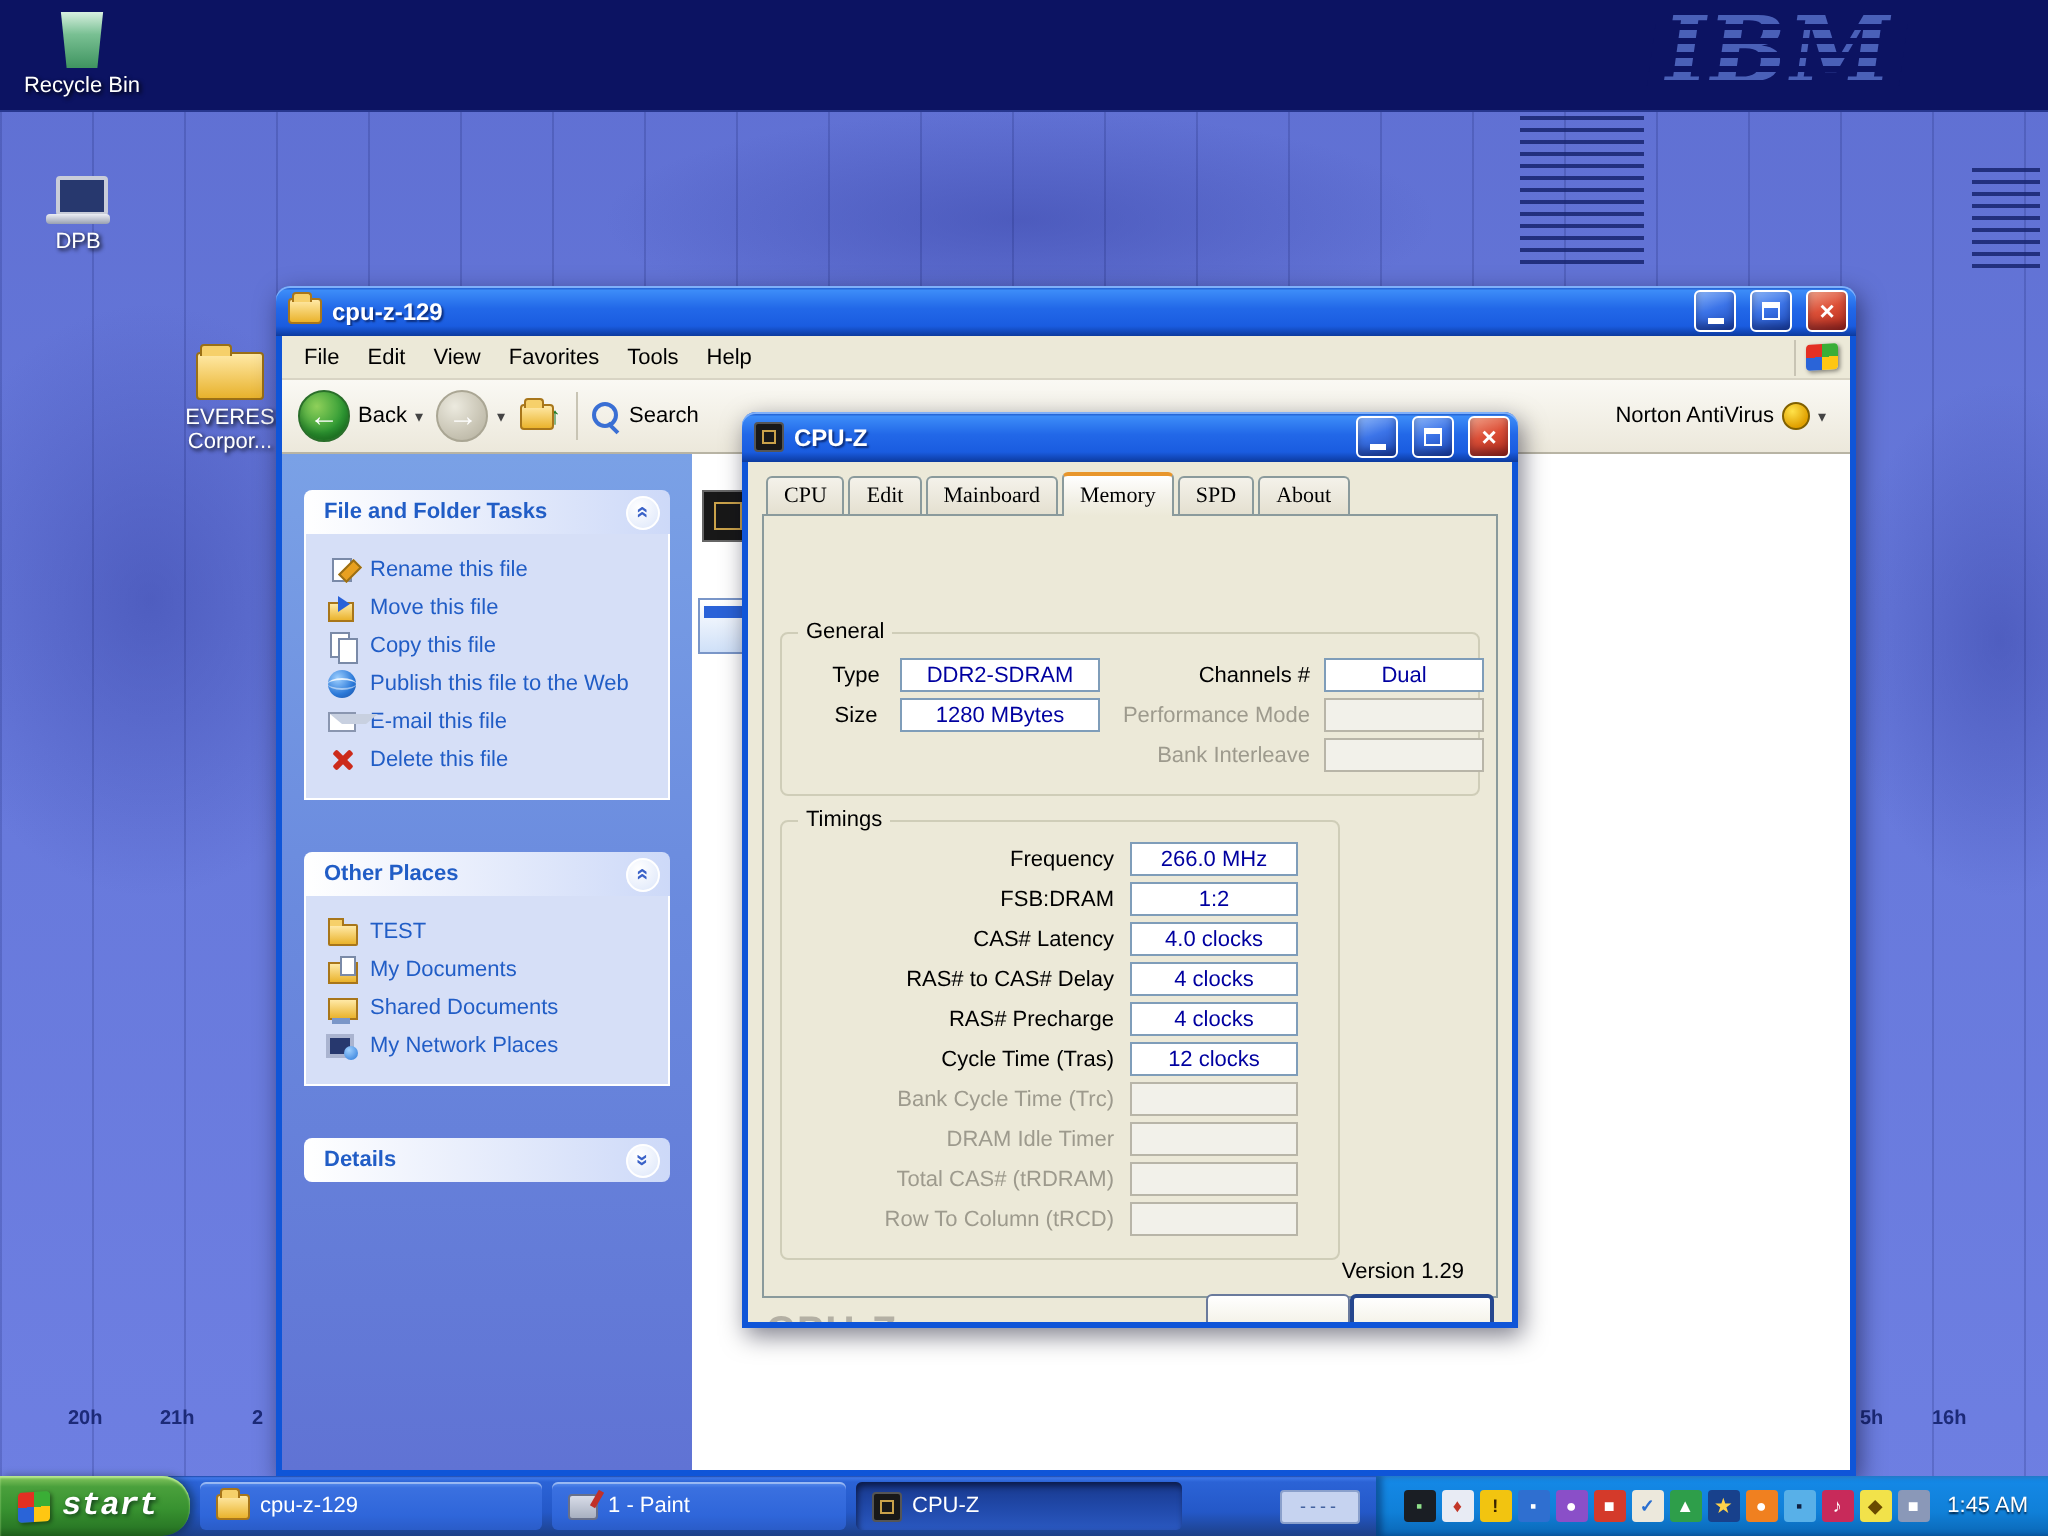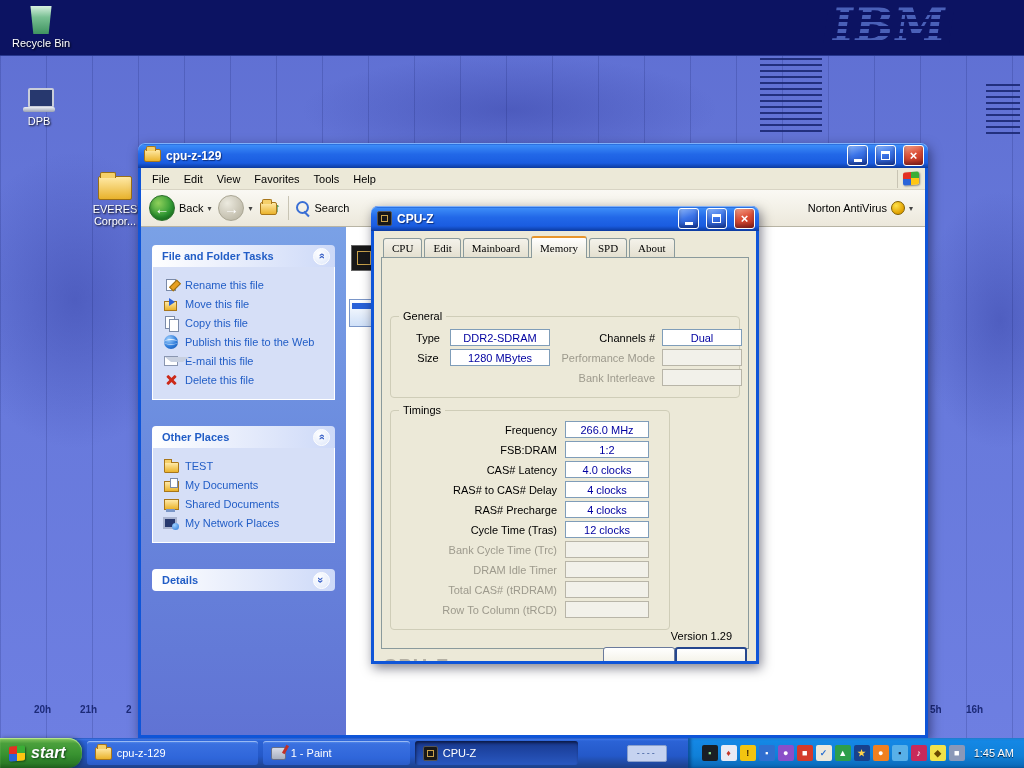--- a/index.html
+++ b/index.html
@@ -144,21 +144,21 @@
       background:linear-gradient(180deg,#ffffff,#f2f0e4 45%, #e5e2d2 90%, #d8d4c0); border:1px solid #6a7a9c; border-radius:3px; }
   .xpbtn.default { border:2px solid #26478e; }
   .dlg-bottom .spacer { flex:1; }
 
   
   .taskbar { position:absolute; left:0; bottom:0; width:1024px; height:30px; z-index:20; display:flex; align-items:center;
       background:linear-gradient(180deg,#1e47a8 0%, #3e77e8 3%, #2b63d6 10%, #2458c8 60%, #1d4088 100%); }
   .start { height:30px; display:flex; align-items:center; gap:6px; padding:0 16px 0 9px; border-radius:0 14px 14px 0; cursor:pointer;
       background:linear-gradient(180deg,#88c860 0%, #4aa03c 18%, #389230 55%, #2a7a26 85%, #1e5e1c 100%);
       box-shadow:inset 0 1px 1px #b8e890, 2px 0 4px rgba(0,20,0,.4);
-      color:#fff; font-weight:bold; font-style:italic; font-size:16px; text-shadow:1px 1px 2px #14421a; }
+      color:#fff; font-weight:bold; font-style:italic; font-size:16px; text-shadow:1px 1px 2px #14421a;font-family:Liberation Mono, monospace; }
   .winflag { width:16px; height:15px; border-radius:2px; transform:skewY(-4deg);
       background:conic-gradient(#3aae36 0 25%, #ffc612 0 50%, #2a64d8 0 75%, #e33023 0 100%);
       box-shadow:1px 1px 2px rgba(0,0,0,.45); flex:0 0 16px; }
   .winflag.small { width:15px; height:13px; margin-right:2px; }
   .task { height:24px; display:flex; align-items:center; gap:5px; padding:0 8px; margin-left:5px; border-radius:3px; cursor:pointer;
       background:linear-gradient(180deg,#5a90ee 0%, #3a70e0 12%, #2f66da 70%, #2a5cc8 100%);
       box-shadow:inset 0 1px 0 rgba(255,255,255,.4); color:#fff; overflow:hidden; white-space:nowrap; }
   .task.active { background:linear-gradient(180deg,#18388c 0%, #2048a8 50%, #2a58c0 100%); box-shadow:inset 1px 2px 3px rgba(0,0,15,.55); }
   .t1 { width:171px; } .t2 { width:147px; } .t3 { width:163px; }
   .paint-ico { width:15px; height:13px; background:linear-gradient(#d8dce8,#a8b0c0); border:1px solid #68708a; border-radius:2px; position:relative; flex:0 0 15px; }

